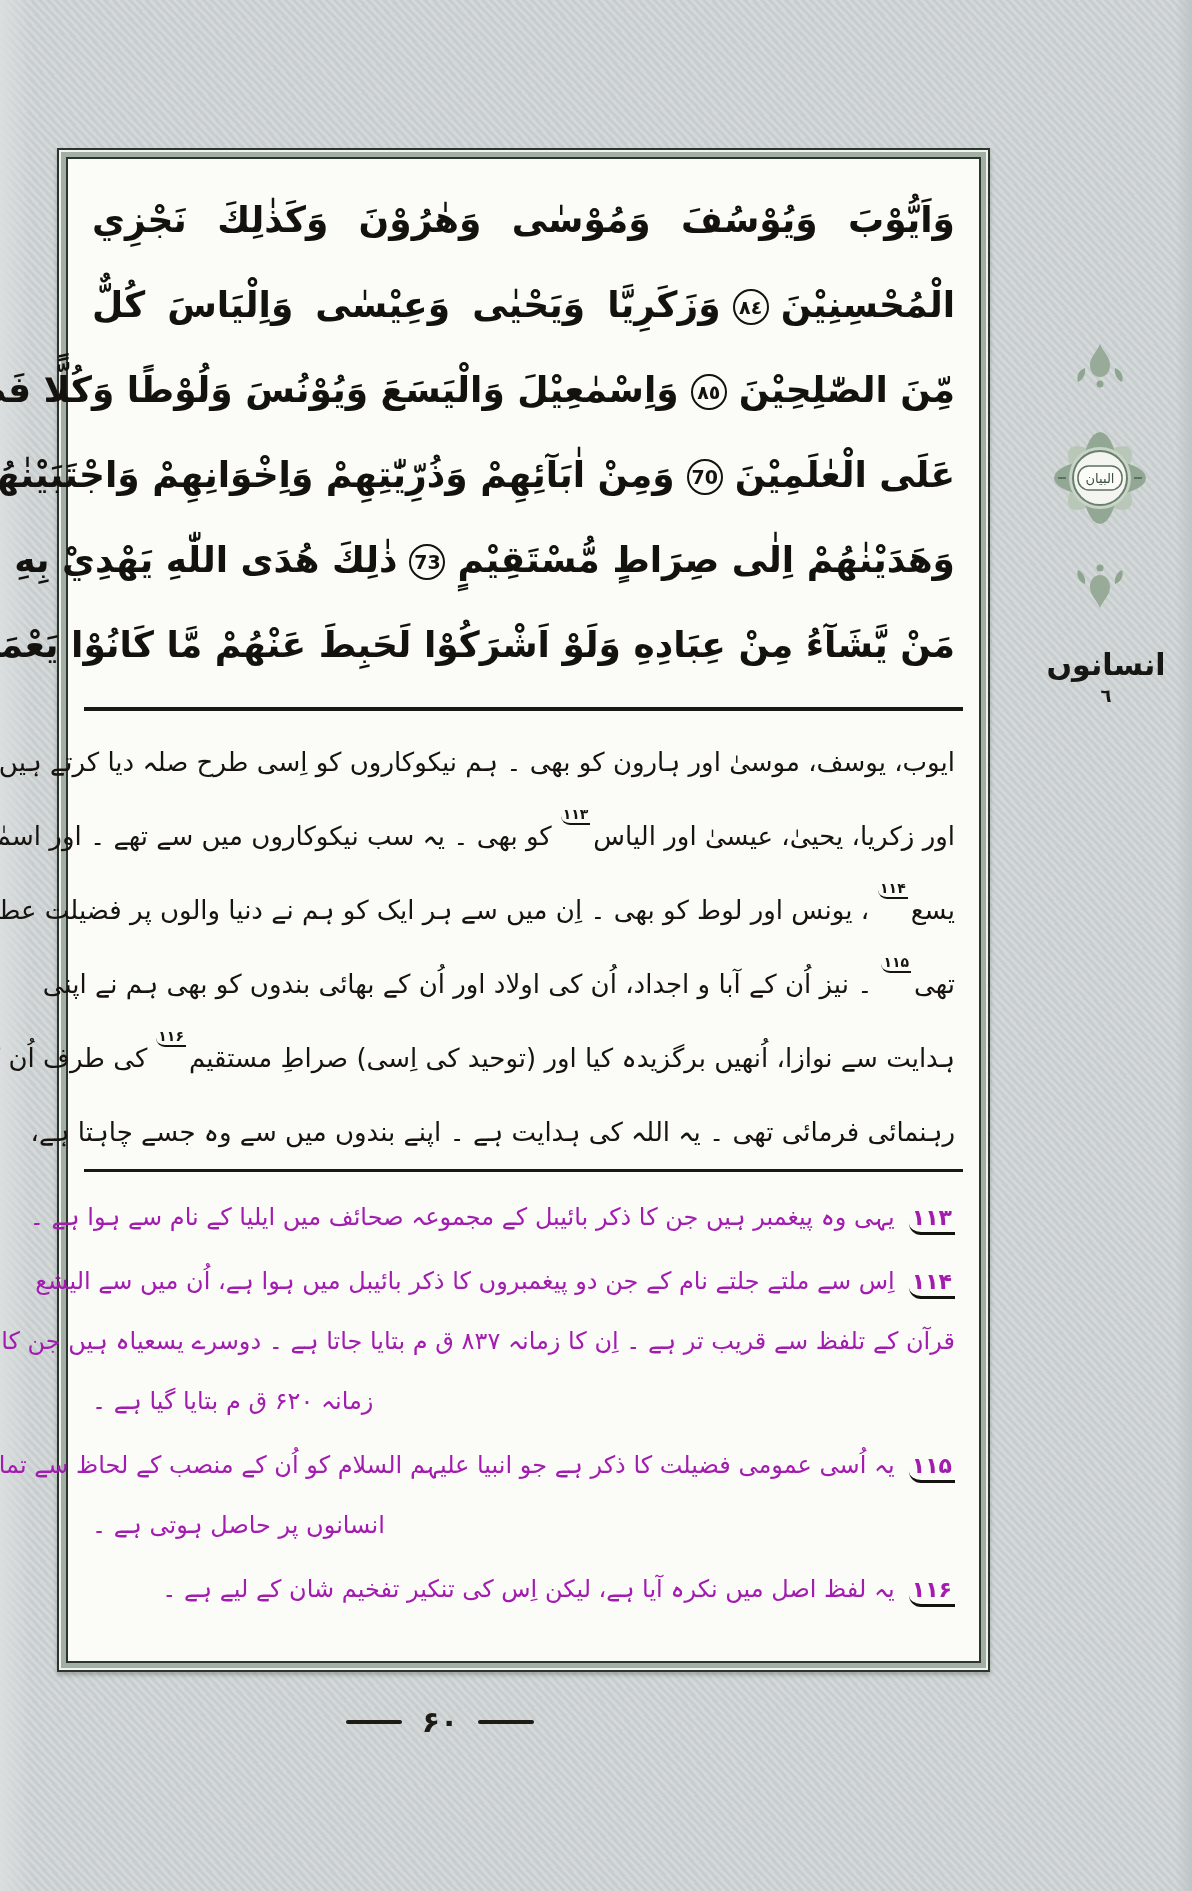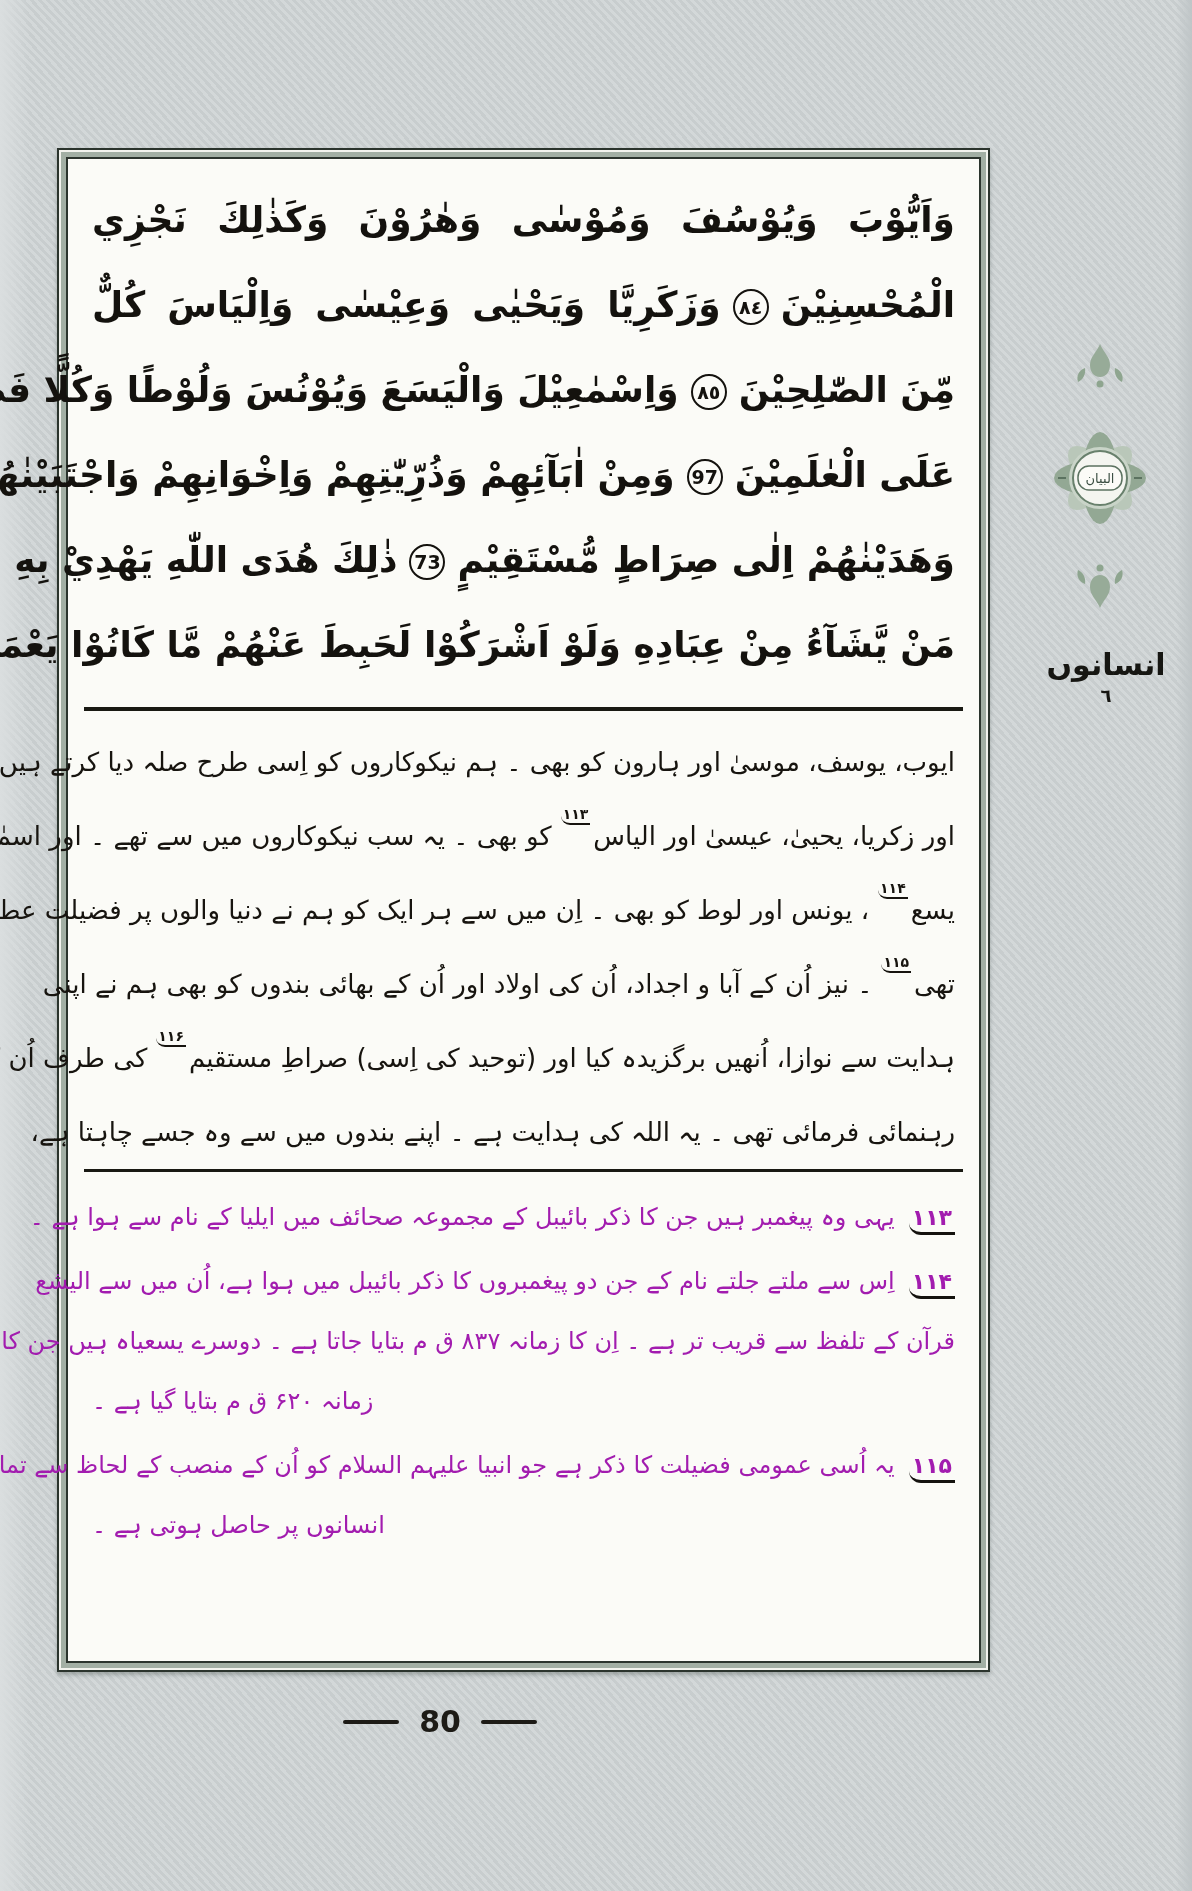--- a/index.html
+++ b/index.html
@@ -100,21 +100,21 @@
 
 <div class="page">
 
   <div class="frame">
     <div class="frame-content">
 
       <div class="quran-block">
         <div class="q-line"><span>وَاَيُّوْبَ وَيُوْسُفَ وَمُوْسٰى وَهٰرُوْنَ وَكَذٰلِكَ نَجْزِي</span><span></span></div>
         <div class="q-line"><span>الْمُحْسِنِيْنَ</span><span class="ayah-circle">٨٤</span><span>وَزَكَرِيَّا وَيَحْيٰى وَعِيْسٰى وَاِلْيَاسَ كُلٌّ</span></div>
         <div class="q-line"><span>مِّنَ الصّٰلِحِيْنَ</span><span class="ayah-circle">٨٥</span><span>وَاِسْمٰعِيْلَ وَالْيَسَعَ وَيُوْنُسَ وَلُوْطًا وَكُلًّا فَضَّلْنَا</span></div>
-        <div class="q-line"><span>عَلَى الْعٰلَمِيْنَ</span><span class="ayah-circle">97</span><span>وَمِنْ اٰبَآئِهِمْ وَذُرِّيّٰتِهِمْ وَاِخْوَانِهِمْ وَاجْتَبَيْنٰهُمْ</span></div>
+        <div class="q-line"><span>عَلَى الْعٰلَمِيْنَ</span><span class="ayah-circle">70</span><span>وَمِنْ اٰبَآئِهِمْ وَذُرِّيّٰتِهِمْ وَاِخْوَانِهِمْ وَاجْتَبَيْنٰهُمْ</span></div>
         <div class="q-line"><span>وَهَدَيْنٰهُمْ اِلٰى صِرَاطٍ مُّسْتَقِيْمٍ</span><span class="ayah-circle">73</span><span>ذٰلِكَ هُدَى اللّٰهِ يَهْدِيْ بِهِ</span></div>
         <div class="q-line"><span>مَنْ يَّشَآءُ مِنْ عِبَادِهِ وَلَوْ اَشْرَكُوْا لَحَبِطَ عَنْهُمْ مَّا كَانُوْا يَعْمَلُوْنَ</span><span></span></div>
       </div>
 
       <div class="divider-1"></div>
 
       <div class="translation-block">
         <div class="tr-line"><span>ایوب، یوسف، موسیٰ اور ہارون کو بھی ۔ ہم نیکوکاروں کو اِسی طرح صلہ دیا کرتے ہیں ۔</span><span></span></div>
         <div class="tr-line"><span>اور زکریا، یحییٰ، عیسیٰ اور الیاس</span><sup class="fn-mark">۱۱۳</sup><span>کو بھی ۔ یہ سب نیکوکاروں میں سے تھے ۔ اور اسمٰعیل،</span></div>
         <div class="tr-line"><span>یسع</span><sup class="fn-mark">۱۱۴</sup><span>، یونس اور لوط کو بھی ۔ اِن میں سے ہر ایک کو ہم نے دنیا والوں پر فضیلت عطا فرمائی</span></div>
@@ -130,20 +130,23 @@
           <div class="fn-line"><span class="fn-num">۱۱۳</span><span>یہی وہ پیغمبر ہیں جن کا ذکر بائیبل کے مجموعہ صحائف میں ایلیا کے نام سے ہوا ہے ۔</span></div>
         </div>
         <div class="fn-para">
           <div class="fn-line"><span class="fn-num">۱۱۴</span><span>اِس سے ملتے جلتے نام کے جن دو پیغمبروں کا ذکر بائیبل میں ہوا ہے، اُن میں سے الیشع</span></div>
           <div class="fn-line">قرآن کے تلفظ سے قریب تر ہے ۔ اِن کا زمانہ ۸۳۷ ق م بتایا جاتا ہے ۔ دوسرے یسعیاہ ہیں جن کا</div>
           <div class="fn-line fn-left">زمانہ ۶۲۰ ق م بتایا گیا ہے ۔</div>
         </div>
         <div class="fn-para">
           <div class="fn-line"><span class="fn-num">۱۱۵</span><span>یہ اُسی عمومی فضیلت کا ذکر ہے جو انبیا علیہم السلام کو اُن کے منصب کے لحاظ سے تمام</span></div>
           <div class="fn-line fn-left">انسانوں پر حاصل ہوتی ہے ۔</div>
+        </div>
+        <div class="fn-para">
+          <div class="fn-line fn-right"><span class="fn-num">۱۱۶</span><span>یہ لفظ اصل میں نکرہ آیا ہے، لیکن اِس کی تنکیر تفخیم شان کے لیے ہے ۔</span></div>
         </div>
       </div>
 
     </div>
   </div>
 
   <div class="medallion-wrap">
     <svg width="164" height="272" viewBox="0 0 164 272">
       <g fill="#8ea58f">
         <path d="M82 4c4 9 10 13 10 21 0 7-4 12-10 12s-10-5-10-12c0-8 6-12 10-21z" fill="#97ab98"></path>
@@ -183,17 +186,17 @@
     </svg>
   </div>
 
   <div class="surah-tab">
     <div class="surah-name">انسانوں</div>
     <div class="surah-number">٦</div>
   </div>
 
   <div class="page-number">
     <span class="pn-dash"></span>
-    <span class="pn-digits">80</span>
+    <span class="pn-digits">۶۰</span>
     <span class="pn-dash"></span>
   </div>
 
 </div>
 
 </body></html>

